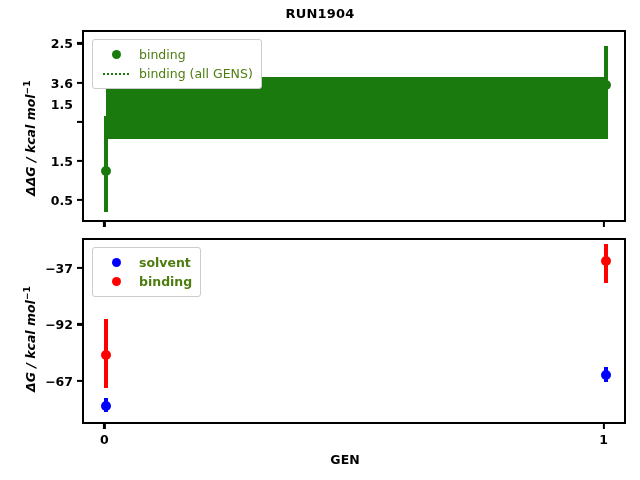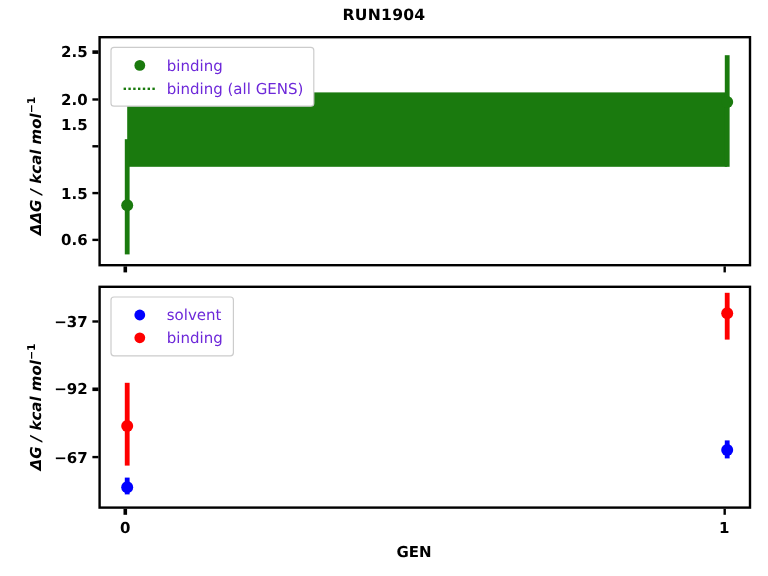--- a/index.html
+++ b/index.html
@@ -33,21 +33,21 @@
   .dot.blue{background:#0000ff;}
   .dot.red{background:#ff0000;}
 
   
   .legend{position:absolute;background:#fff;border:1px solid #ccc;border-radius:3px;
           padding:5px 8px 5px 6px;box-sizing:border-box;}
   .legrow{display:flex;align-items:center;height:19px;}
   .legkey{width:34px;display:flex;align-items:center;justify-content:center;}
   .legdot{width:9px;height:9px;border-radius:50%;}
   .legdash{width:26px;height:0;border-top:2.4px dotted #1a7a0e;}
-  .legtxt{font-size:12.5px;color:#6d28d9;padding-left:6px;white-space:nowrap;}
+  .legtxt{font-size:12.5px;color:#4d7c0f;padding-left:6px;white-space:nowrap;}
   sup{font-size:9px;vertical-align:super;}
   .it{font-style:italic;}
 </style>
 </head>
 <body>
 
 <div id="fig">
 
   <div class="title">RUN1904</div>
 
@@ -55,27 +55,27 @@
   <div class="band" style="left: 22.4587px; width: 499.083px; top: 45.4531px; height: 61.1265px;"></div>
       <div class="ebar green" style="left: 22.4587px; top: 83.8531px; height: 96.3918px;"></div>
       <div class="dot green" style="width: 10px; height: 10px; left: 22.4587px; top: 138.71px;"></div>
       <div class="ebar green" style="left: 521.541px; top: 14.1061px; height: 93.2571px;"></div>
       <div class="dot green" style="width: 10px; height: 10px; left: 521.541px; top: 52.5061px;"></div>
     </div>
 
   <div id="top-yticks">
       <div class="ylab-txt" style="right: 567px; top: 43.3224px;">2.5</div>
       <div class="ytickmark" style="left: 77px; top: 43.3224px;"></div>
-      <div class="ylab-txt" style="right: 567px; top: 82.5061px;">2.0</div>
+      <div class="ylab-txt" style="right: 567px; top: 82.5061px;">3.6</div>
       <div class="ytickmark" style="left: 77px; top: 82.5061px;"></div>
       <div class="ylab-txt" style="right: 567px; top: 104px;">1.5</div>
       <div class="ytickmark" style="left: 77px; top: 121.69px;"></div>
       <div class="ylab-txt" style="right: 567px; top: 160.873px;">1.5</div>
       <div class="ytickmark" style="left: 77px; top: 160.873px;"></div>
-      <div class="ylab-txt" style="right: 567px; top: 200.057px;">0.6</div>
+      <div class="ylab-txt" style="right: 567px; top: 200.057px;">0.5</div>
       <div class="ytickmark" style="left: 77px; top: 200.057px;"></div>
     </div>
   <div class="axname rot" style="left:22px;top:196px;">
     <span class="it"><span>ΔΔ</span><span>G / kcal mol</span></span><sup>−1</sup>
   </div>
 
   <div class="legend" id="legend-top" style="left:92px;top:39px;">
       <div class="legrow">
         <div class="legkey">
           <div class="legdot" style="background: rgb(26, 122, 14);"></div>
@@ -106,21 +106,21 @@
       <div class="ytickmark" style="left: 77px; top: 267.964px;"></div>
       <div class="ylab-txt" style="right: 567px; top: 324.498px;">−92</div>
       <div class="ytickmark" style="left: 77px; top: 324.498px;"></div>
       <div class="ylab-txt" style="right: 567px; top: 381.033px;">−67</div>
       <div class="ytickmark" style="left: 77px; top: 381.033px;"></div>
     </div>
   <div class="axname rot" style="left:22px;top:392px;">
     <span class="it"><span>Δ</span><span>G / kcal mol</span></span><sup>−1</sup>
   </div>
 
-  <div class="legend" id="legend-bot" style="left:92px;top:247px;">
+  <div class="legend" id="legend-bot" style="left:92px;top:247px;font-weight:bold;">
       <div class="legrow">
         <div class="legkey">
           <div class="legdot" style="background: rgb(0, 0, 255);"></div>
         </div>
         <div class="legtxt">solvent</div>
       </div>
       <div class="legrow">
         <div class="legkey">
           <div class="legdot" style="background: rgb(255, 0, 0);"></div>
         </div>

